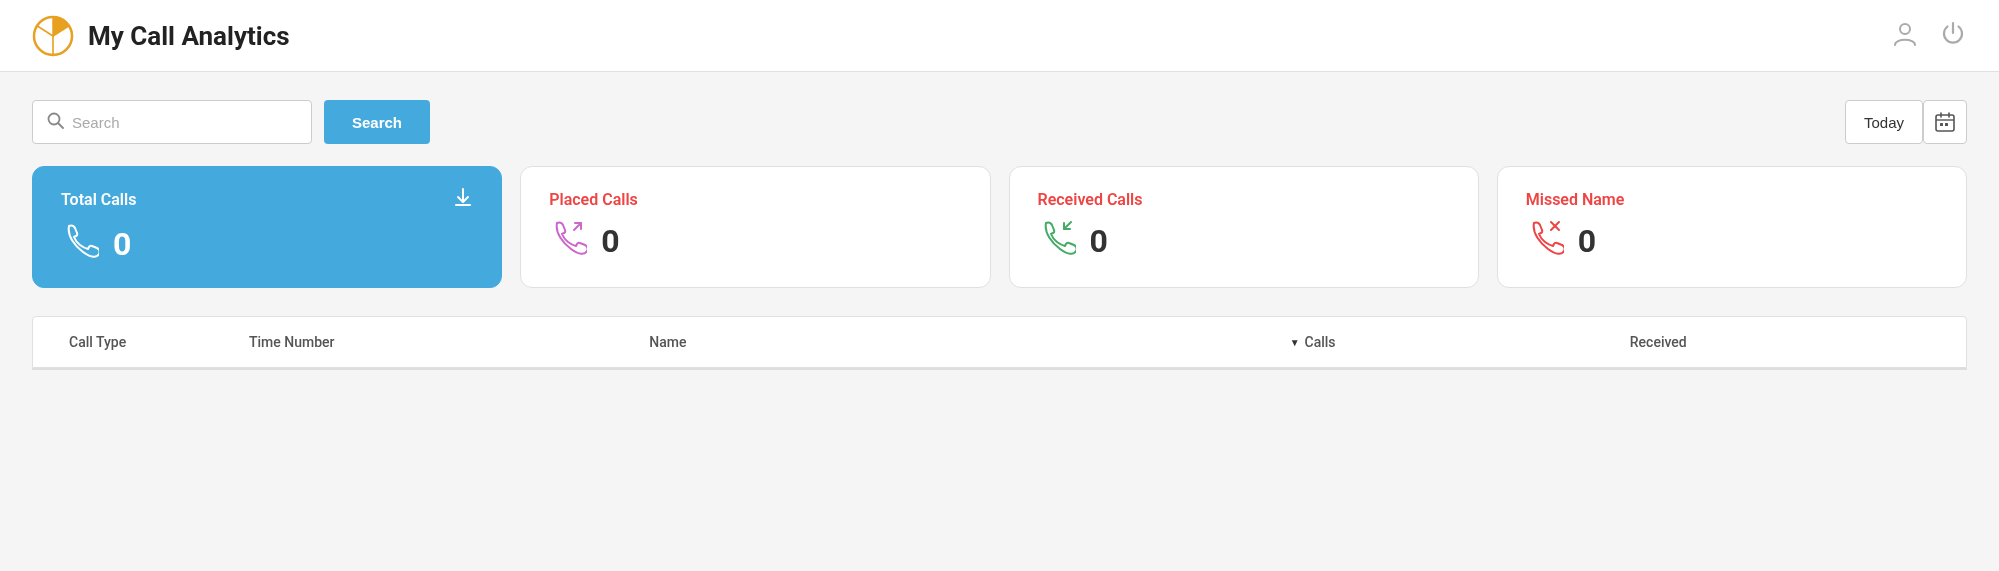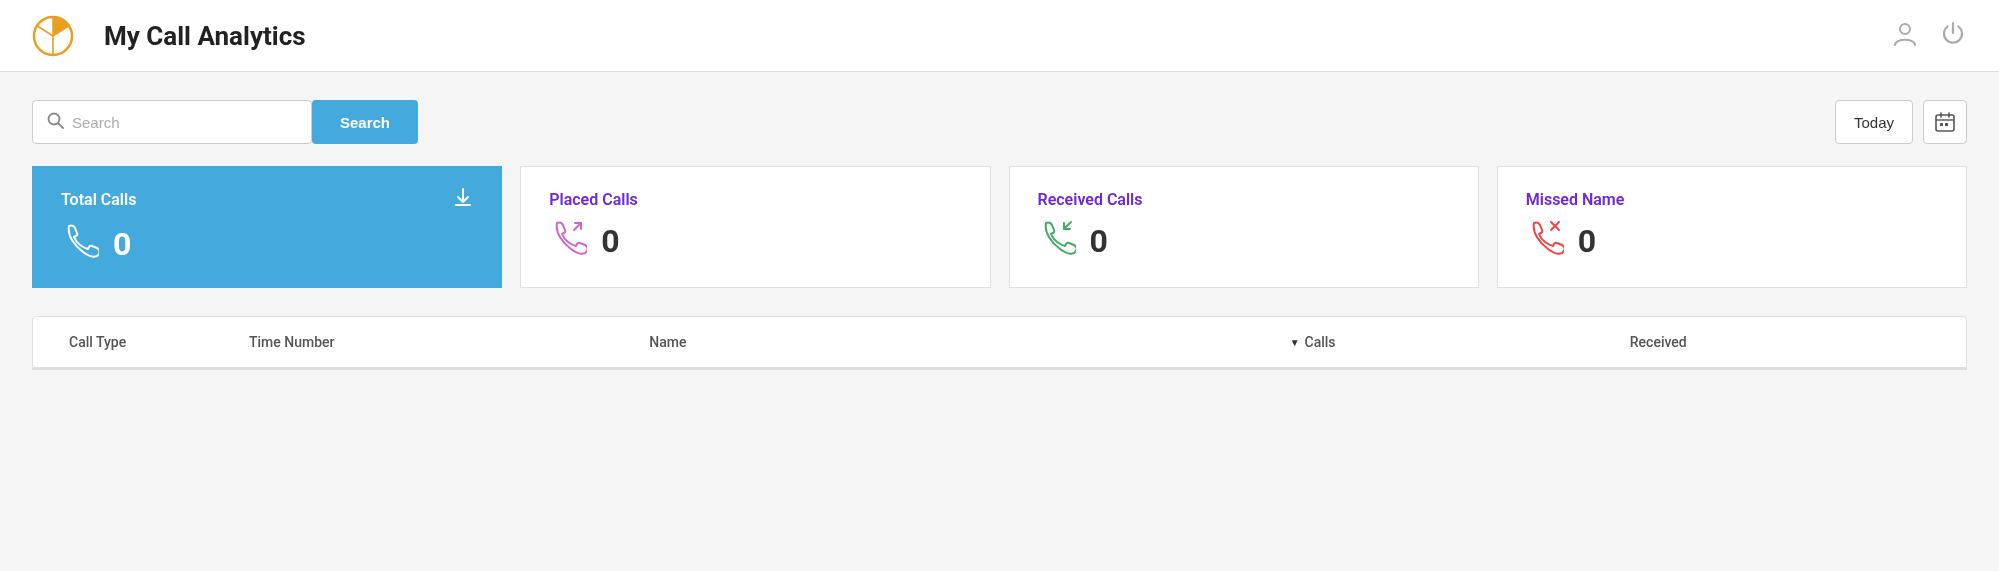--- a/index.html
+++ b/index.html
@@ -21,21 +21,21 @@
       display: flex;
       align-items: center;
       justify-content: space-between;
       padding: 0 32px;
       height: 72px;
     }
 
     .header-left {
       display: flex;
       align-items: center;
-      gap: 30px;
+      gap: 14px;
     }
 
     .logo-icon {
       width: 42px;
       height: 42px;
     }
 
     .app-title {
       font-size: 26px;
       font-weight: 700;
@@ -65,21 +65,21 @@
     .search-row {
       display: flex;
       align-items: center;
       justify-content: space-between;
       margin-bottom: 22px;
     }
 
     .search-left {
       display: flex;
       align-items: flex-start;
-      gap: 0;
+      gap: 12px;
     }
 
     .search-input-wrapper {
       display: flex;
       align-items: center;
       border: 1.5px solid #cccccc;
       border-radius: 4px;
       background: #ffffff;
       padding: 0 14px;
       height: 44px;
@@ -113,21 +113,20 @@
       padding: 0 28px;
       height: 44px;
       font-size: 15px;
       font-weight: 600;
       cursor: pointer;
     }
 
     .search-right {
       display: flex;
       align-items: flex-end;
-      gap: 10px;
     }
 
     .date-button {
       background: #ffffff;
       border: 1.5px solid #cccccc;
       border-radius: 4px;
       padding: 0 18px;
       height: 44px;
       font-size: 15px;
       color: #333333;
@@ -151,21 +150,21 @@
     
     .stats-row {
       display: flex;
       gap: 18px;
       margin-bottom: 28px;
     }
 
     .stat-card {
       background: #ffffff;
       border: 1.5px solid #e0e0e0;
-      border-radius: 0;
+      border-radius: 12px;
       padding: 20px 28px;
       flex: 1;
       display: flex;
       flex-direction: column;
       gap: 8px;
       min-height: 120px;
       justify-content: center;
     }
 
     .stat-card.active {
@@ -175,21 +174,21 @@
 
     .stat-card-header {
       display: flex;
       align-items: center;
       justify-content: space-between;
     }
 
     .stat-label {
       font-size: 16px;
       font-weight: 600;
-      color: #6d28d9;
+      color: #ef4444;
     }
 
     .stat-card.active .stat-label {
       color: #ffffff;
     }
 
     .download-icon {
       color: #ffffff;
       font-size: 20px;
     }

